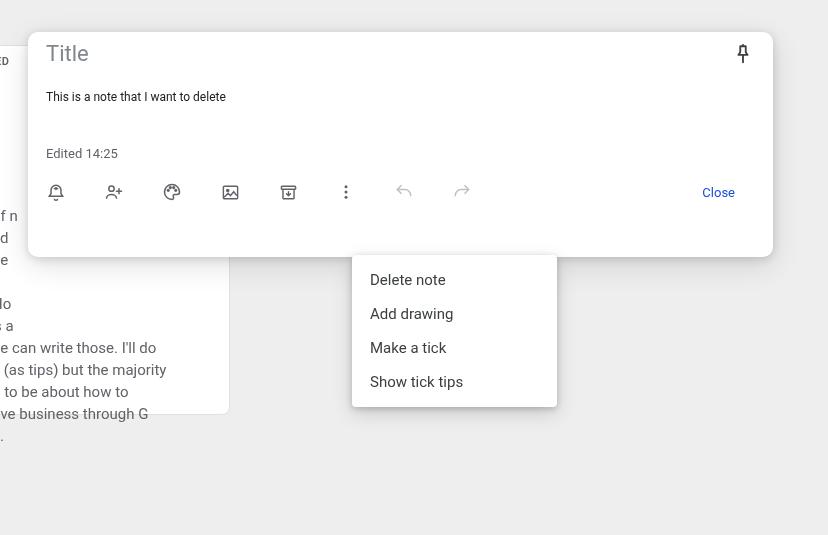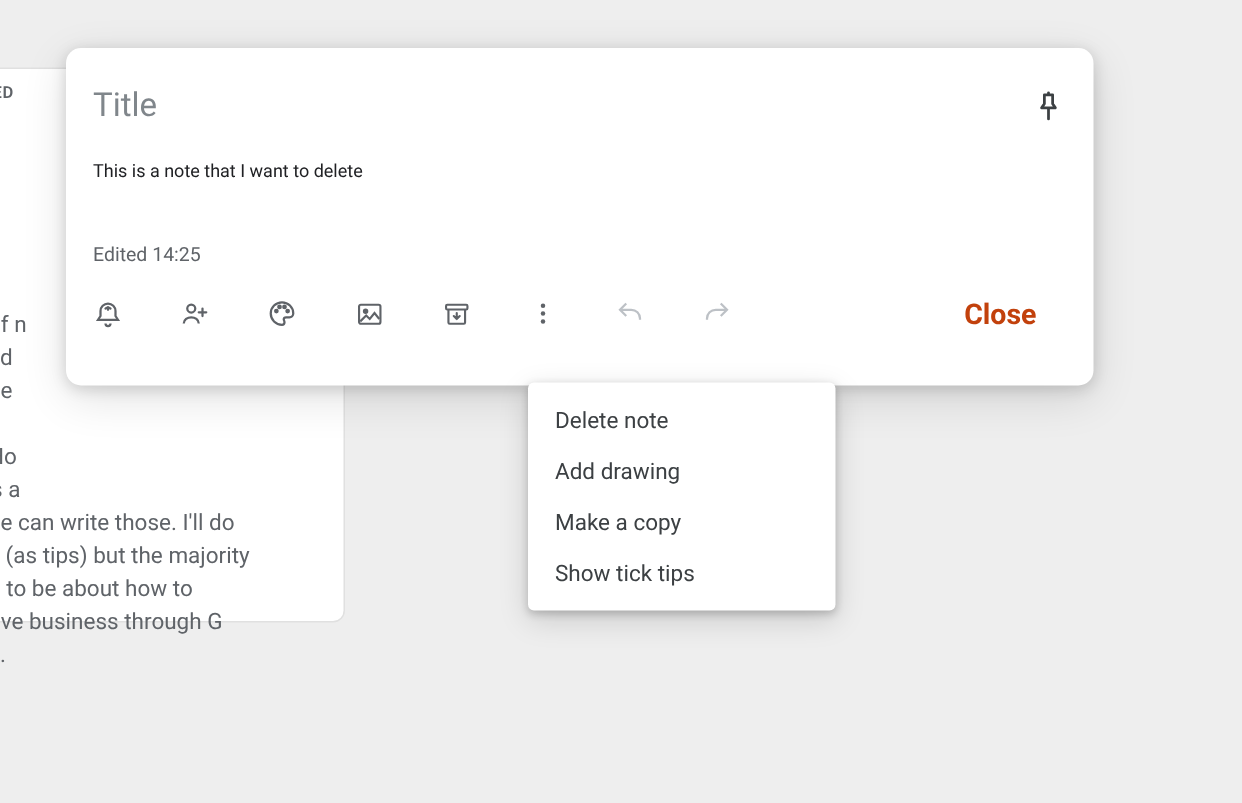--- a/index.html
+++ b/index.html
@@ -35,27 +35,27 @@
     position: absolute;
     left: -8px; top: 205px;
     width: 235px;
     font-size: 15px;
     line-height: 22px;
     color: #5f6368;
   }
 
   .note {
     position: absolute;
-    left: 44px; top: 32px;
-    width: 685px;
+    left: 28px; top: 32px;
+    width: 745px;
     min-height: 225px;
     background: #fff;
     border-radius: 10px;
     box-shadow: 0 2px 10px rgba(0,0,0,0.15), 0 8px 30px rgba(0,0,0,0.12);
-    padding: 26px 18px 8px 18px;
+    padding: 9px 18px 8px 18px;
     display: flex;
     flex-direction: column;
   }
   .note-title-row {
     display: flex;
     align-items: center;
     justify-content: space-between;
   }
   .note-title {
     font-size: 22px;
@@ -98,23 +98,23 @@
   .tb-icon {
     width: 20px; height: 20px;
     color: #5f6368;
     display: flex; align-items:center; justify-content:center;
     cursor: pointer;
   }
   .tb-icon.dots { color: #5f6368; }
   .tb-icon.disabled { color: #bdc1c6; }
   .spacer { flex: 1 1 auto; }
   .close-btn {
-    font-size: 19px;
-    font-weight: 700;
-    color: #c2410c;
+    font-size: 13px;
+    font-weight: 400;
+    color: #1d4ed8;
     cursor: pointer;
     padding: 8px 20px;
     border-radius: 4px;
   }
 
   .menu {
     position: absolute;
     left: 352px; top: 255px;
     width: 205px;
     background: #fff;
@@ -256,18 +256,18 @@
   <div class="menu-item">
     <span class="highlight-wrap">
       <span class="highlight-mark"></span>
       <span>Delete note</span>
     </span>
   </div>
   <div class="menu-item">
     <span>Add drawing</span>
   </div>
   <div class="menu-item">
-    <span>Make a copy</span>
+    <span>Make a tick</span>
   </div>
   <div class="menu-item">
     <span>Show tick tips</span>
   </div>
 </div>
 
 </body></html>

